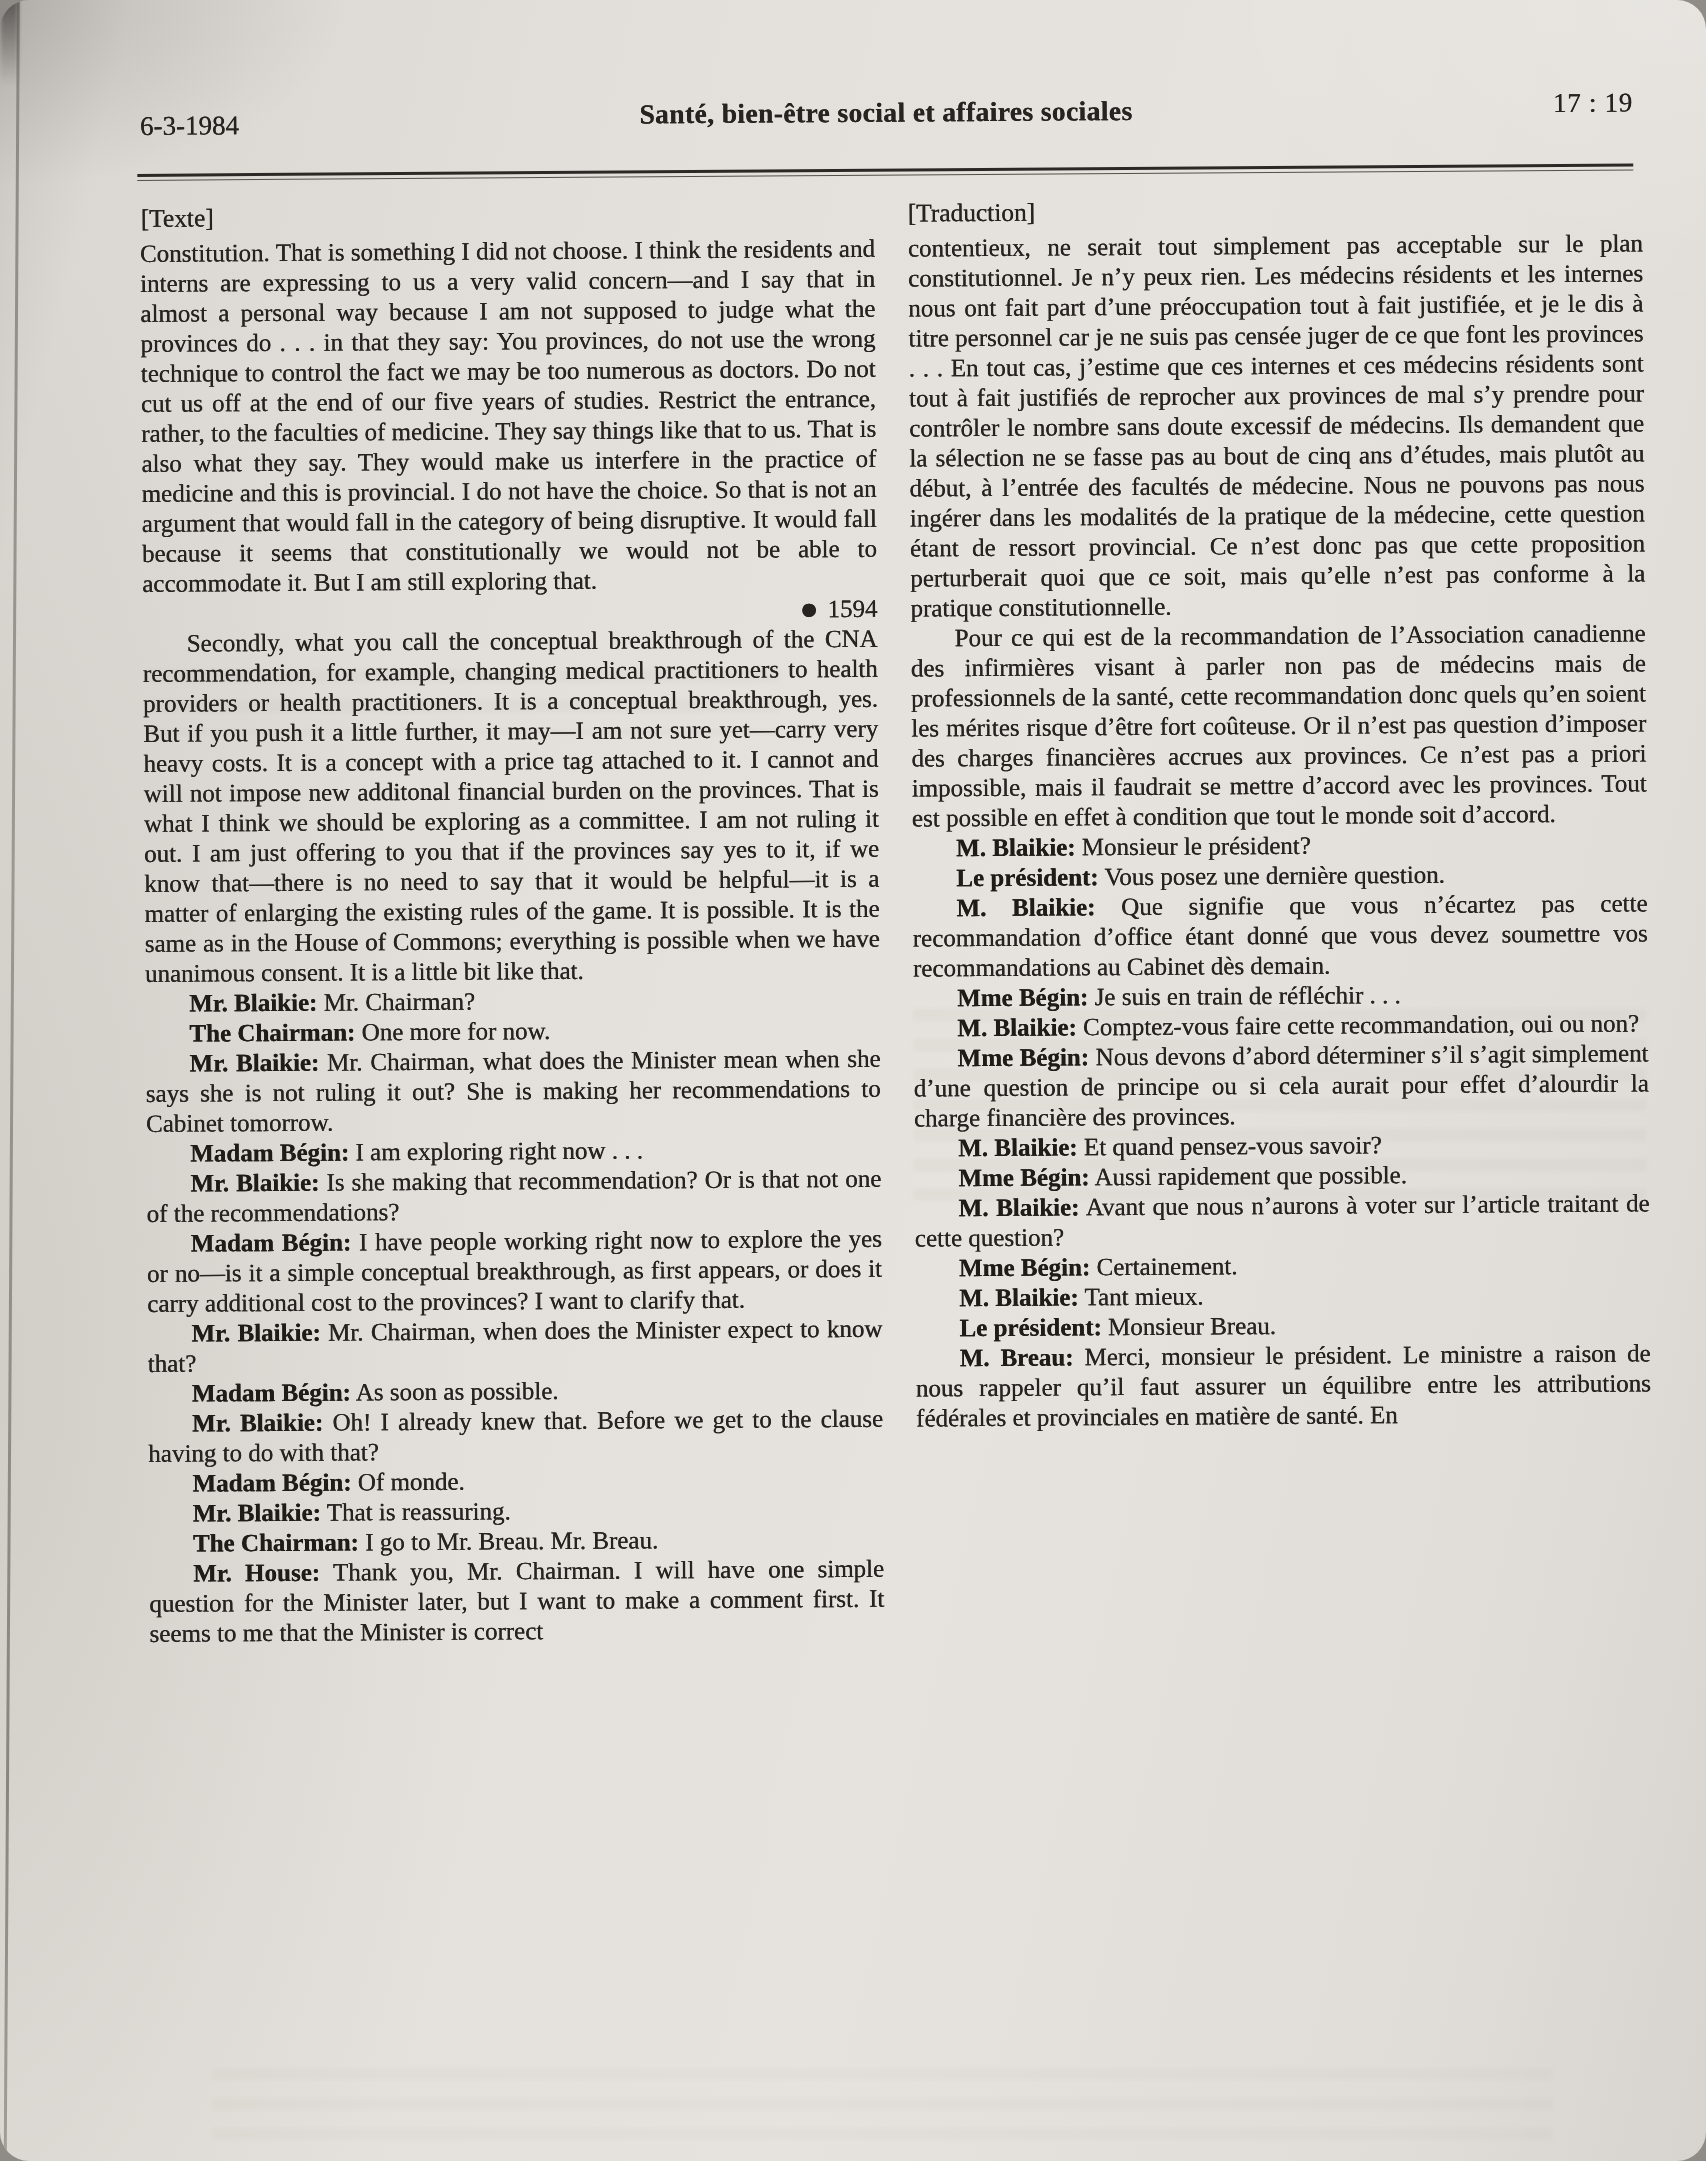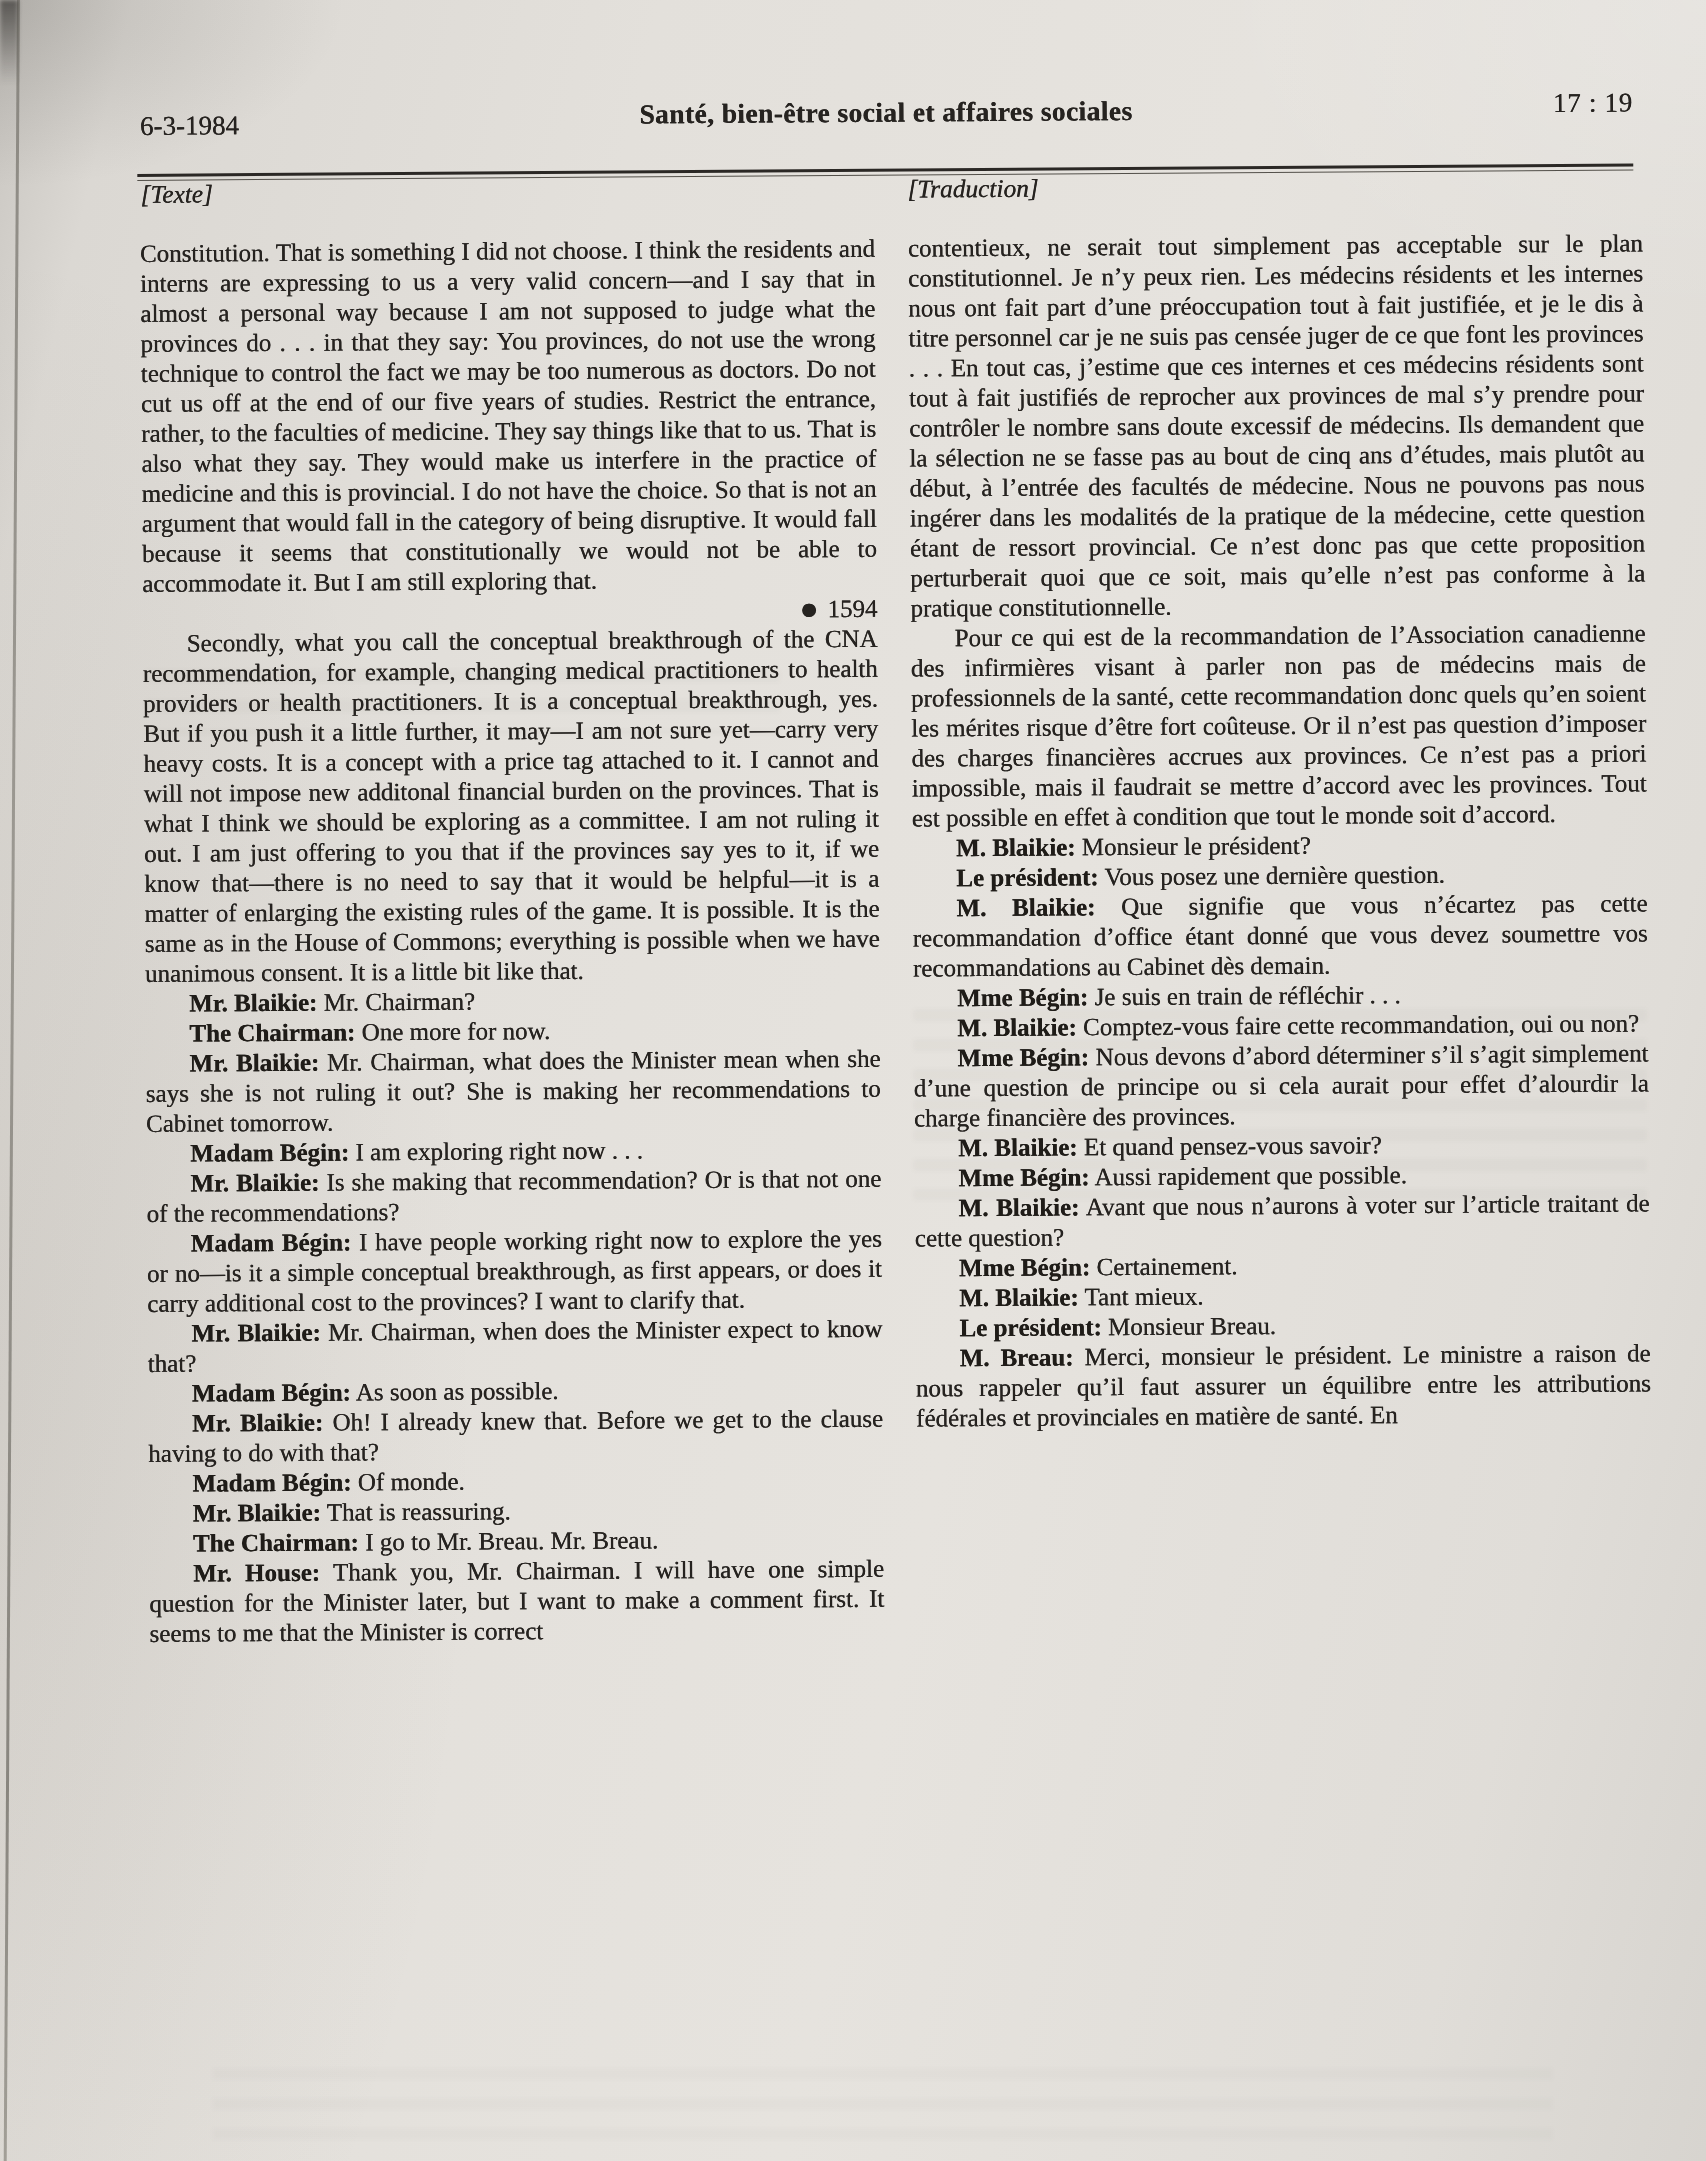--- a/index.html
+++ b/index.html
@@ -8,40 +8,41 @@
     width:1706px;height:2161px;
     overflow:hidden;
     background:
       radial-gradient(ellipse 494px 268px at 0% 0%, rgba(40,38,34,0.16), transparent 70%),
       radial-gradient(ellipse 776px 494px at 100% 0%, rgba(255,255,255,0.18), transparent 65%),
       radial-gradient(ellipse 635px 1552px at 0% 65%, rgba(95,86,74,0.10), transparent 75%),
       linear-gradient(103deg,#c8c5c0 0%,#dbd8d3 6%,#e3e0db 30%,#e6e3de 58%,#e0ddd8 86%,#d7d4cf 100%);
     font-family:"Liberation Serif","DejaVu Serif",serif;
     color:#262320;
     text-shadow:0.3px 0 0 currentColor;
+    border-radius:29px;
   }
   .spine-line{
     position:absolute;top:-14px;left:17px;width:2.8px;height:2258px;
     background:linear-gradient(180deg,#7c7972,#8d8a83 40%,#75726b 80%,#9b988f);
     transform:rotate(0.35deg);transform-origin:top left;opacity:.8;
   }
   .corner-shadow{
     position:absolute;top:0;left:0;width:18.3px;height:85px;
     background:linear-gradient(180deg,rgba(20,18,16,.55),rgba(20,18,16,0));
     filter:blur(2.1px);
   }
   .content{position:absolute;inset:0;transform:rotate(-0.4deg);transform-origin:847px 988px;}
   .hdr-date{position:absolute;left:146px;top:106px;font-size:27px;}
   .hdr-title{position:absolute;left:145px;right:67px;top:97px;text-align:center;font-size:27.5px;font-weight:bold;letter-spacing:0.4px;}
   .hdr-page{position:absolute;right:67px;top:93px;font-size:27px;letter-spacing:0.7px;}
   .rule{
     position:absolute;left:143px;right:67px;top:169px;height:2.8px;
     border-top:3.5px solid #2b2825;border-bottom:1.4px solid #524f49;
   }
-  .col-label{position:absolute;top:175px;font-size:25.4px;font-style:italic;text-align:right;}
+  .col-label{position:absolute;top:199px;font-size:25.4px;text-align:right;}
   .lbl-left{left:146px;}
   .lbl-right{left:913px;}
   .col{position:absolute;top:234px;width:735px;font-size:25px;line-height:30px;text-align:justify;}
   .col-left{left:145px;}
   .col-right{left:913px;}
   .col p{margin:0;}
   .ind{text-indent:44px;}
   .entry{margin-top:15px;}
   .marker{margin-top:21px;text-align:right;text-indent:0;}
   .marker .bullet{display:inline-block;margin-right:11.3px;transform:scale(1.25);}

